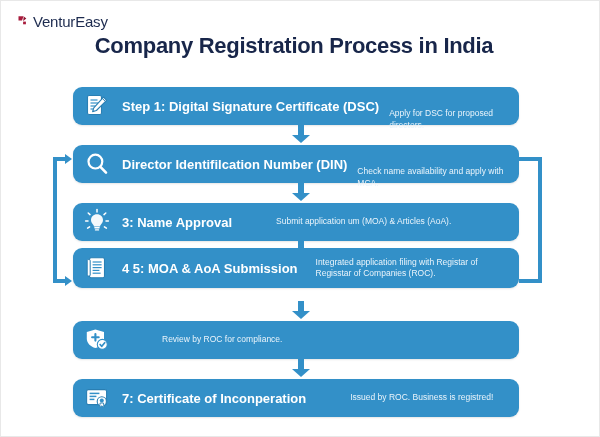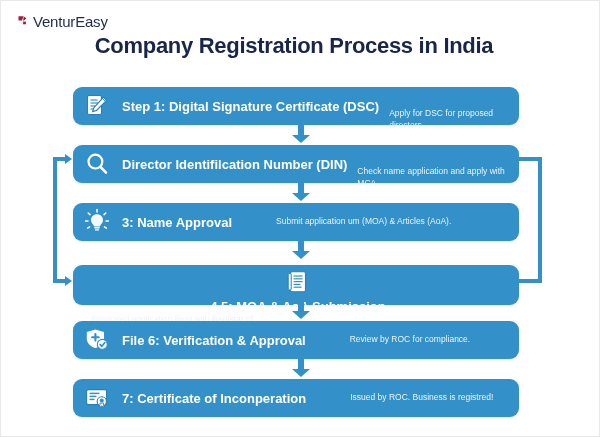--- a/index.html
+++ b/index.html
@@ -133,21 +133,21 @@
     <div class="vhead" style="top:50px;"></div>
 
     <div class="row" style="top:60px;">
       <span class="ico">
         <svg width="28" height="28" viewBox="0 0 28 28">
           <circle cx="12.4" cy="11.6" r="6.9" fill="none" stroke="#ffffff" stroke-width="2.2"></circle>
           <line x1="17.4" y1="16.8" x2="23" y2="22.6" stroke="#ffffff" stroke-width="2.6" stroke-linecap="round"></line>
         </svg>
       </span>
       <span class="rowtitle">Director Identifilcation Number (DIN)</span>
-      <span class="rowdesc d-left">Check name application and apply with MCA.</span>
+      <span class="rowdesc d-left">Check name availability and apply with MCA.</span>
     </div>
 
     <div class="varrow" style="top:98px;height:12px;"></div>
     <div class="vhead" style="top:108px;"></div>
 
     <div class="row" style="top:118px;">
       <span class="ico">
         <svg width="28" height="28" viewBox="0 0 28 28">
           <path d="M14 6.2c-3.5 0-6 2.6-6 5.8 0 2.3 1.3 3.6 2.2 4.7.5.6.7 1.1.7 1.7h6.2c0-.6.2-1.1.7-1.7.9-1.1 2.2-2.4 2.2-4.7 0-3.2-2.5-5.8-6-5.8z" fill="#ffffff" opacity=".95"></path>
           <rect x="11.2" y="19" width="5.6" height="1.5" rx=".7" fill="#ffffff"></rect>
@@ -161,21 +161,21 @@
           <line x1="23.4" y1="20.2" x2="21.4" y2="18.9" stroke="#ffffff" stroke-width="1.5" stroke-linecap="round"></line>
         </svg>
       </span>
       <span class="rowtitle">3: Name Approval</span>
       <span class="rowdesc d-mid">Submit application um (MOA) &amp; Articles (AoA).</span>
     </div>
 
     <div class="varrow" style="top:156px;height:12px;"></div>
     <div class="vhead" style="top:166px;"></div>
 
-    <div class="row tall" style="top:180px;flex-direction:column;">
+    <div class="row tall" style="top:163px;">
       <span class="ico">
         <svg width="28" height="28" viewBox="0 0 28 28">
           <rect x="6.5" y="3.8" width="15" height="20" rx="1.6" fill="#ffffff" stroke="#2a7fb3" stroke-width="1.1"></rect>
           <rect x="4.2" y="5.6" width="3" height="16.4" rx="1" fill="#ffffff" stroke="#2a7fb3" stroke-width="1"></rect>
           <line x1="9.6" y1="8" x2="18.6" y2="8" stroke="#3390c8" stroke-width="1.2"></line>
           <line x1="9.6" y1="10.8" x2="18.6" y2="10.8" stroke="#3390c8" stroke-width="1.2"></line>
           <line x1="9.6" y1="13.6" x2="18.6" y2="13.6" stroke="#3390c8" stroke-width="1.2"></line>
           <line x1="9.6" y1="16.4" x2="16.4" y2="16.4" stroke="#3390c8" stroke-width="1.2"></line>
           <line x1="9.6" y1="19.2" x2="17.6" y2="19.2" stroke="#3390c8" stroke-width="1.2"></line>
         </svg>
@@ -189,21 +189,20 @@
 
     <div class="row" style="top:236px;">
       <span class="ico">
         <svg width="28" height="28" viewBox="0 0 28 28">
           <path d="M12.4 3.4 21 6.0v6.4c0 4.6-3.4 7.9-8.6 9.6C7.2 20.3 3.8 17 3.8 12.4V6.0z" fill="#ffffff"></path>
           <path d="M12.4 8.0v6.6M9.1 11.3h6.6" stroke="#3390c8" stroke-width="2.1" stroke-linecap="round"></path>
           <circle cx="19.3" cy="18.4" r="5.0" fill="#ffffff" stroke="#3390c8" stroke-width="1.1"></circle>
           <path d="M17.1 18.5 18.8 20.3 21.7 16.7" fill="none" stroke="#3390c8" stroke-width="1.7" stroke-linecap="round" stroke-linejoin="round"></path>
         </svg>
       </span>
-      <span class="rowtitle">File 6: Verification &amp; Approval</span>
       <span class="rowdesc d-mid">Review by ROC for compliance.</span>
     </div>
 
     <div class="varrow" style="top:274px;height:12px;"></div>
     <div class="vhead" style="top:284px;"></div>
 
     <div class="row" style="top:294px;text-align:center;">
       <span class="ico">
         <svg width="28" height="28" viewBox="0 0 28 28">
           <rect x="3.6" y="5.6" width="20" height="15" rx="1.8" fill="#ffffff" stroke="#2a7fb3" stroke-width="1.1"></rect>

